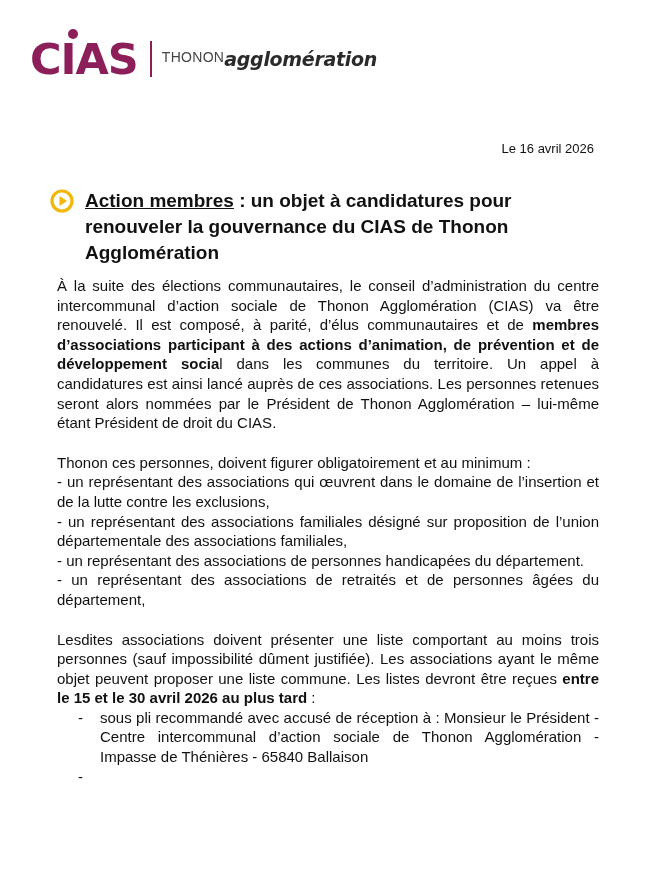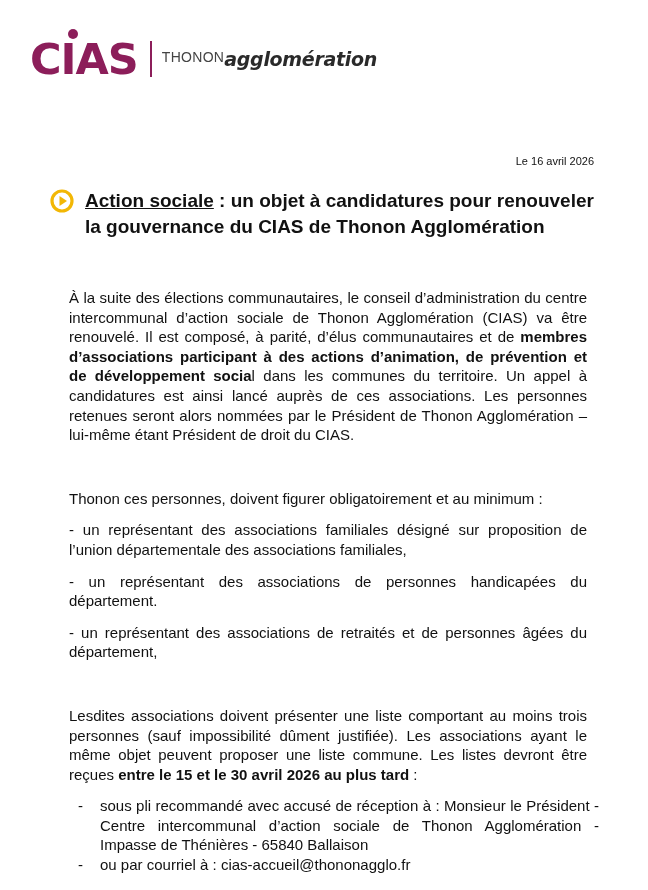--- a/index.html
+++ b/index.html
@@ -18,32 +18,32 @@
       position: absolute; left: 38px; top: -9px; width: 10px; height: 10px;
       border-radius: 50%; background: #8c1e5a;
     }
     .logo-sep { width: 2px; height: 36px; background: #8c1e5a; margin: 0 10px 0 12px; }
     .logo-text { display: flex; flex-direction: row; line-height: 1; }
     .logo-thonon { font-size: 14px; color: #444; letter-spacing: 0.3px; margin-bottom: 3px; }
     .logo-agglo {
       font-family: "DejaVu Sans", "Liberation Sans", sans-serif;
       font-size: 19px; font-weight: bold; color: #2a2a2a; letter-spacing: -0.3px; font-style: italic;
     }
-    .date { position: absolute; right: 54px; top: 155px; font-size: 11px; color: #111; }
+    .date { position: absolute; right: 54px; top: 141px; font-size: 13px; color: #111; }
     .title-row { position: absolute; left: 50px; top: 188px; width: 560px; display: flex; }
     .play-icon { width: 24px; height: 24px; flex: 0 0 24px; margin-top: 1px; }
     .title {
       margin-left: 11px; font-weight: bold; font-size: 19px; line-height: 26px; color: #111;
     }
     .title .u { text-decoration: underline; }
     .body {
       position: absolute; left: 57px; top: 276px; width: 542px;
       font-size: 15px; line-height: 19.6px; text-align: justify; color: #111;
     }
-    .body p { margin: 12px; }
+    .body p { margin: 0; }
     .gap { height: 20px; }
     .bold { font-weight: bold; }
     .sub-list { margin: 0; padding: 0; list-style: none; }
     .sub-list li { position: relative; padding-left: 43px; }
     .sub-list li .dash { position: absolute; left: 21px; top: 0; }
   </style>
 </head>
 <body>
 
 <div class="logo">
@@ -59,40 +59,40 @@
 </div>
 
 <div class="date">Le 16 avril 2026</div>
 
 <div class="title-row">
   <svg class="play-icon" viewBox="0 0 24 24">
     <circle cx="12" cy="12" r="10" fill="none" stroke="#f2b705" stroke-width="3.2"></circle>
     <polygon points="9.5,7 17,12 9.5,17" fill="#f2b705"></polygon>
   </svg>
   <div class="title">
-    <span class="u">Action sociale</span><span> : un objet à candidatures pour renouveler la gouvernance du CIAS de Thonon Agglomération</span>
+    <span class="u">Action membres</span><span> : un objet à candidatures pour renouveler la gouvernance du CIAS de Thonon Agglomération</span>
   </div>
 </div>
 
 <div class="body">
   <p><span>À la suite des élections communautaires, le conseil d’administration du centre intercommunal d’action sociale de Thonon Agglomération (CIAS) va être renouvelé.  Il est composé, à parité, d’élus communautaires et de </span><span class="bold">membres d’associations participant à des actions d’animation, de prévention et de développement socia</span><span>l dans les communes du territoire. Un appel à candidatures est ainsi lancé auprès de ces associations. Les personnes retenues seront alors nommées par le Président de Thonon Agglomération – lui-même étant Président de droit du CIAS.</span></p>
 
   <div class="gap"></div>
 
   <p>Thonon ces personnes, doivent figurer obligatoirement et au minimum :</p>
+  <p>- un représentant des associations qui œuvrent dans le domaine de l’insertion et de la lutte contre les exclusions,</p>
   <p>- un représentant des associations familiales désigné sur proposition de l’union départementale des associations familiales,</p>
   <p>- un représentant des associations de personnes handicapées du département.</p>
   <p>- un représentant des associations de retraités et de personnes âgées du département,</p>
 
   <div class="gap"></div>
 
   <p><span>Lesdites associations doivent présenter une liste comportant au moins trois personnes (sauf impossibilité dûment justifiée). Les associations ayant le même objet peuvent proposer une liste commune. Les listes devront être reçues </span><span class="bold">entre le 15 et le 30 avril 2026 au plus tard</span><span> :</span></p>
   <ul class="sub-list">
     <li>
       <span class="dash">-</span>
       <span>sous pli recommandé avec accusé de réception à : Monsieur le Président - Centre intercommunal d’action sociale de Thonon Agglomération - Impasse de Thénières - 65840 Ballaison</span>
     </li>
     <li>
       <span class="dash">-</span>
-      <span>ou par courriel à : cias-accueil@thononagglo.fr</span>
     </li>
   </ul>
 </div>
 
 </body></html>

